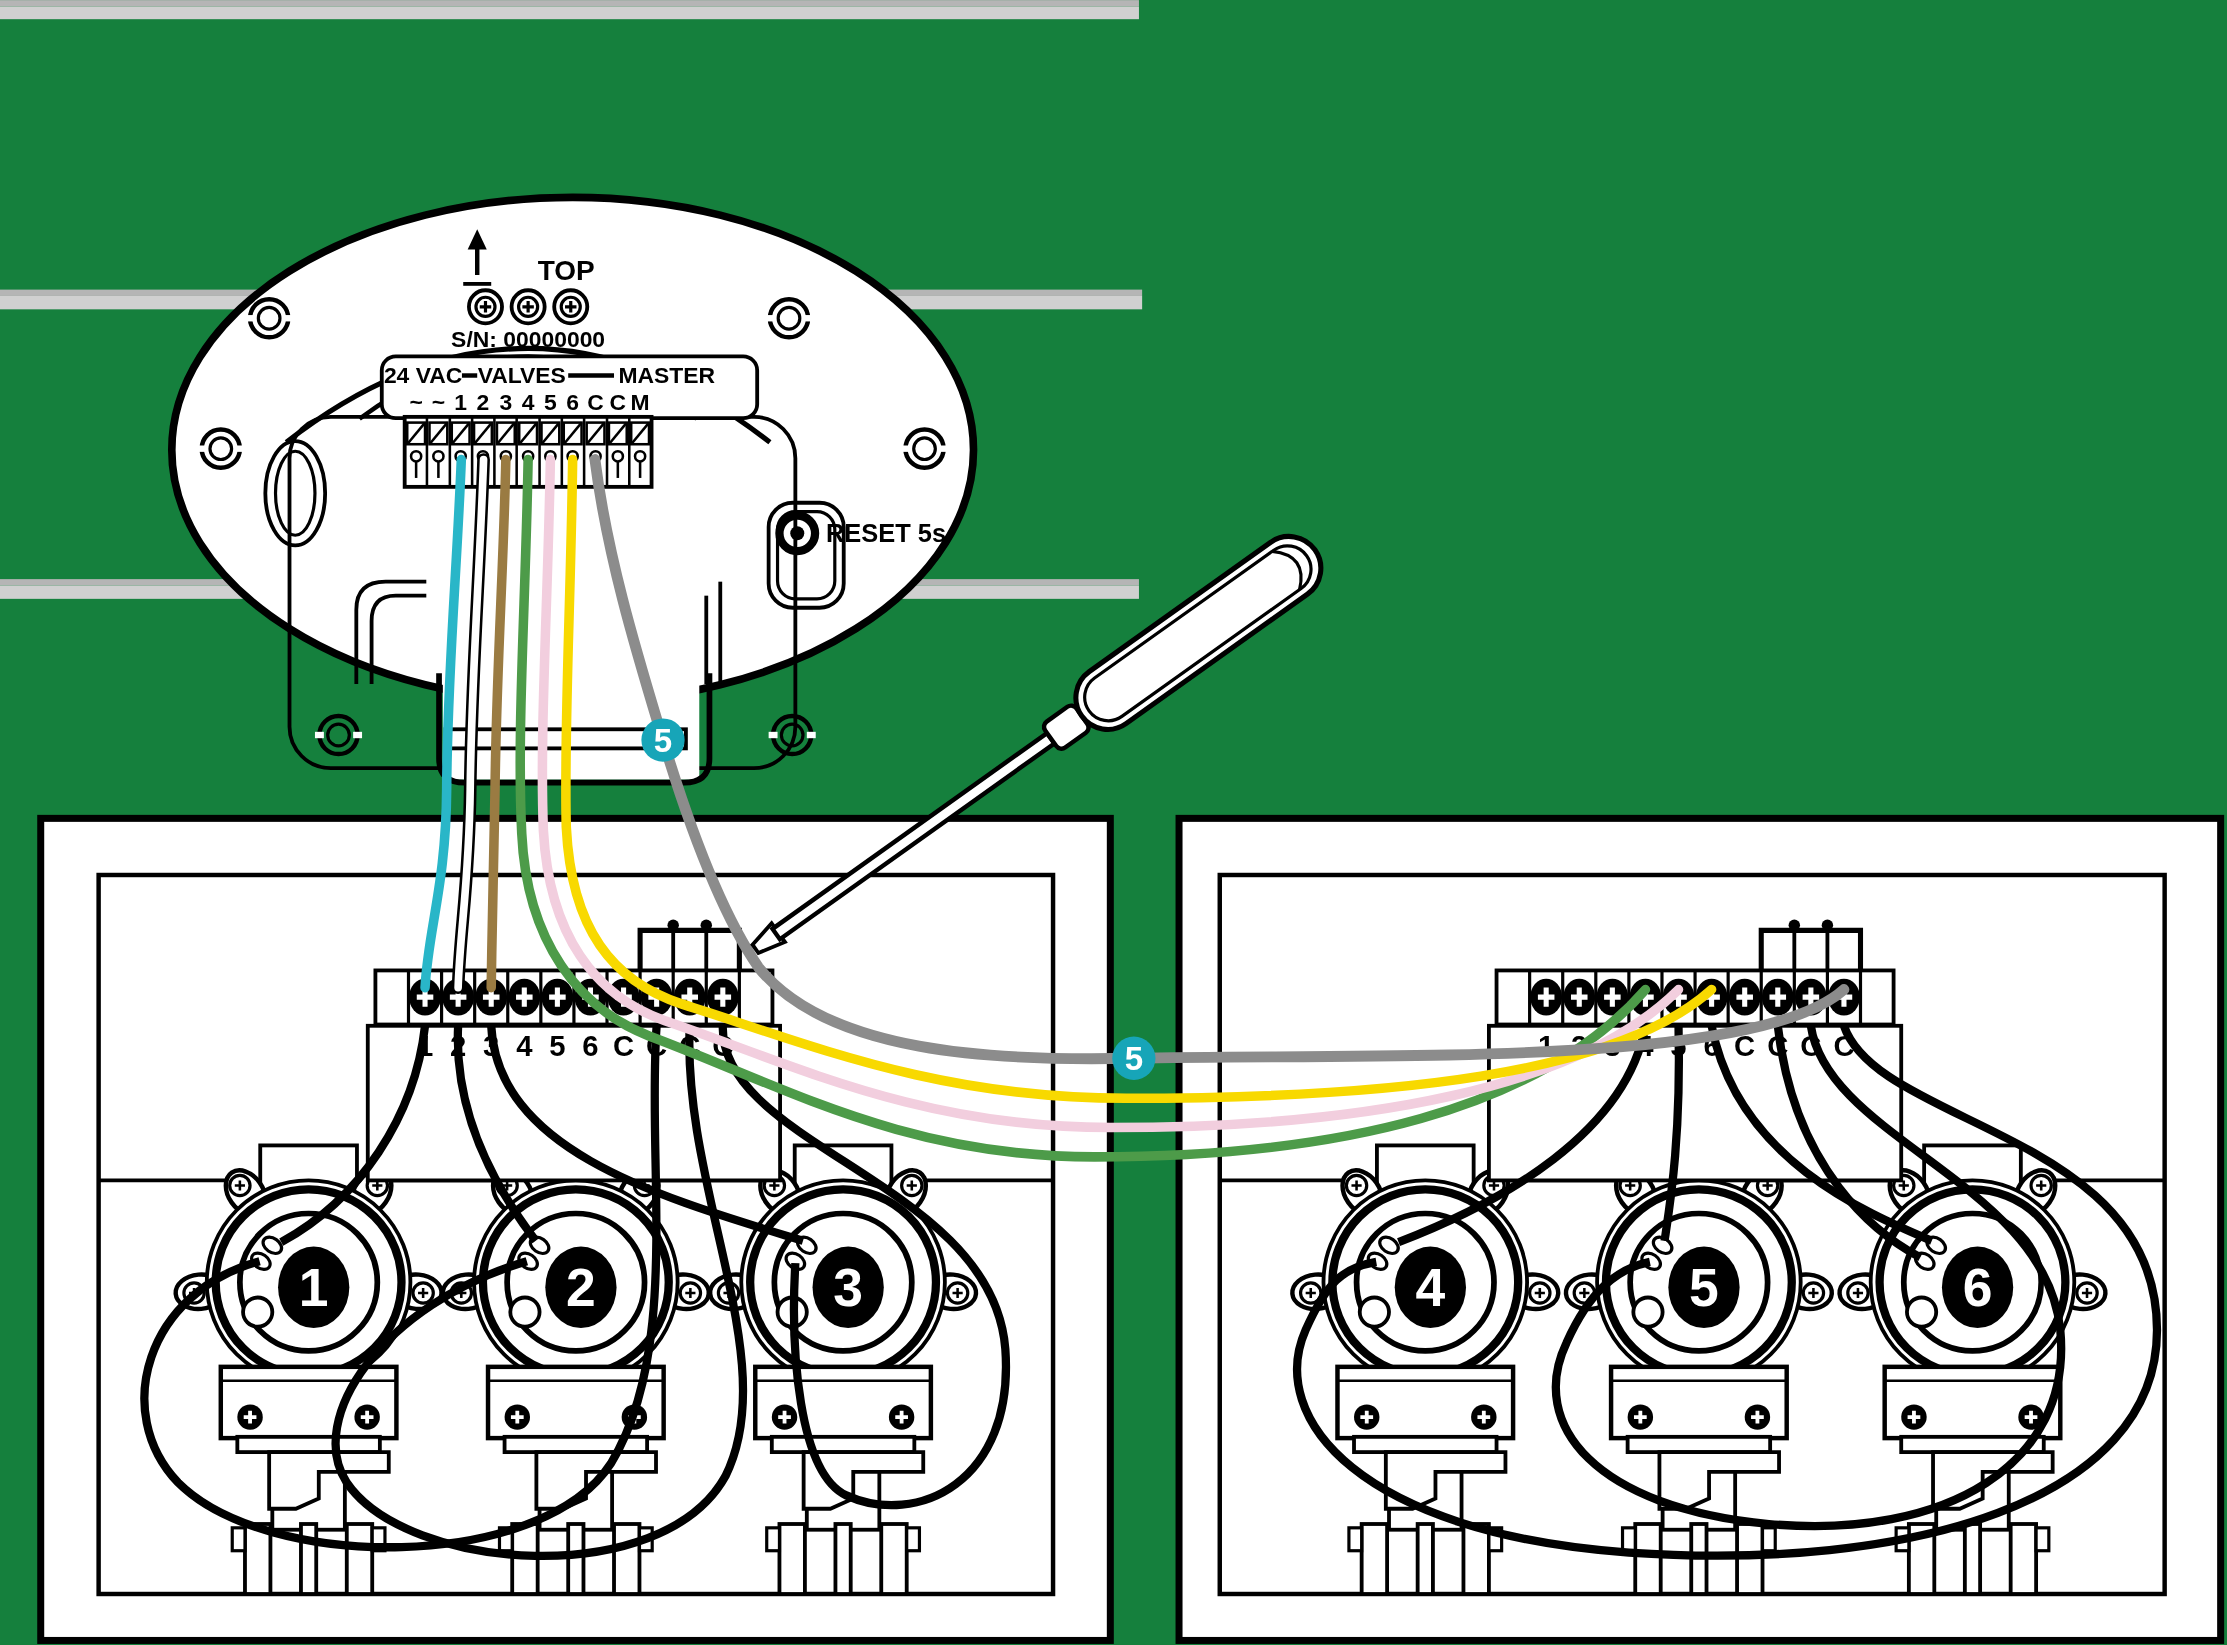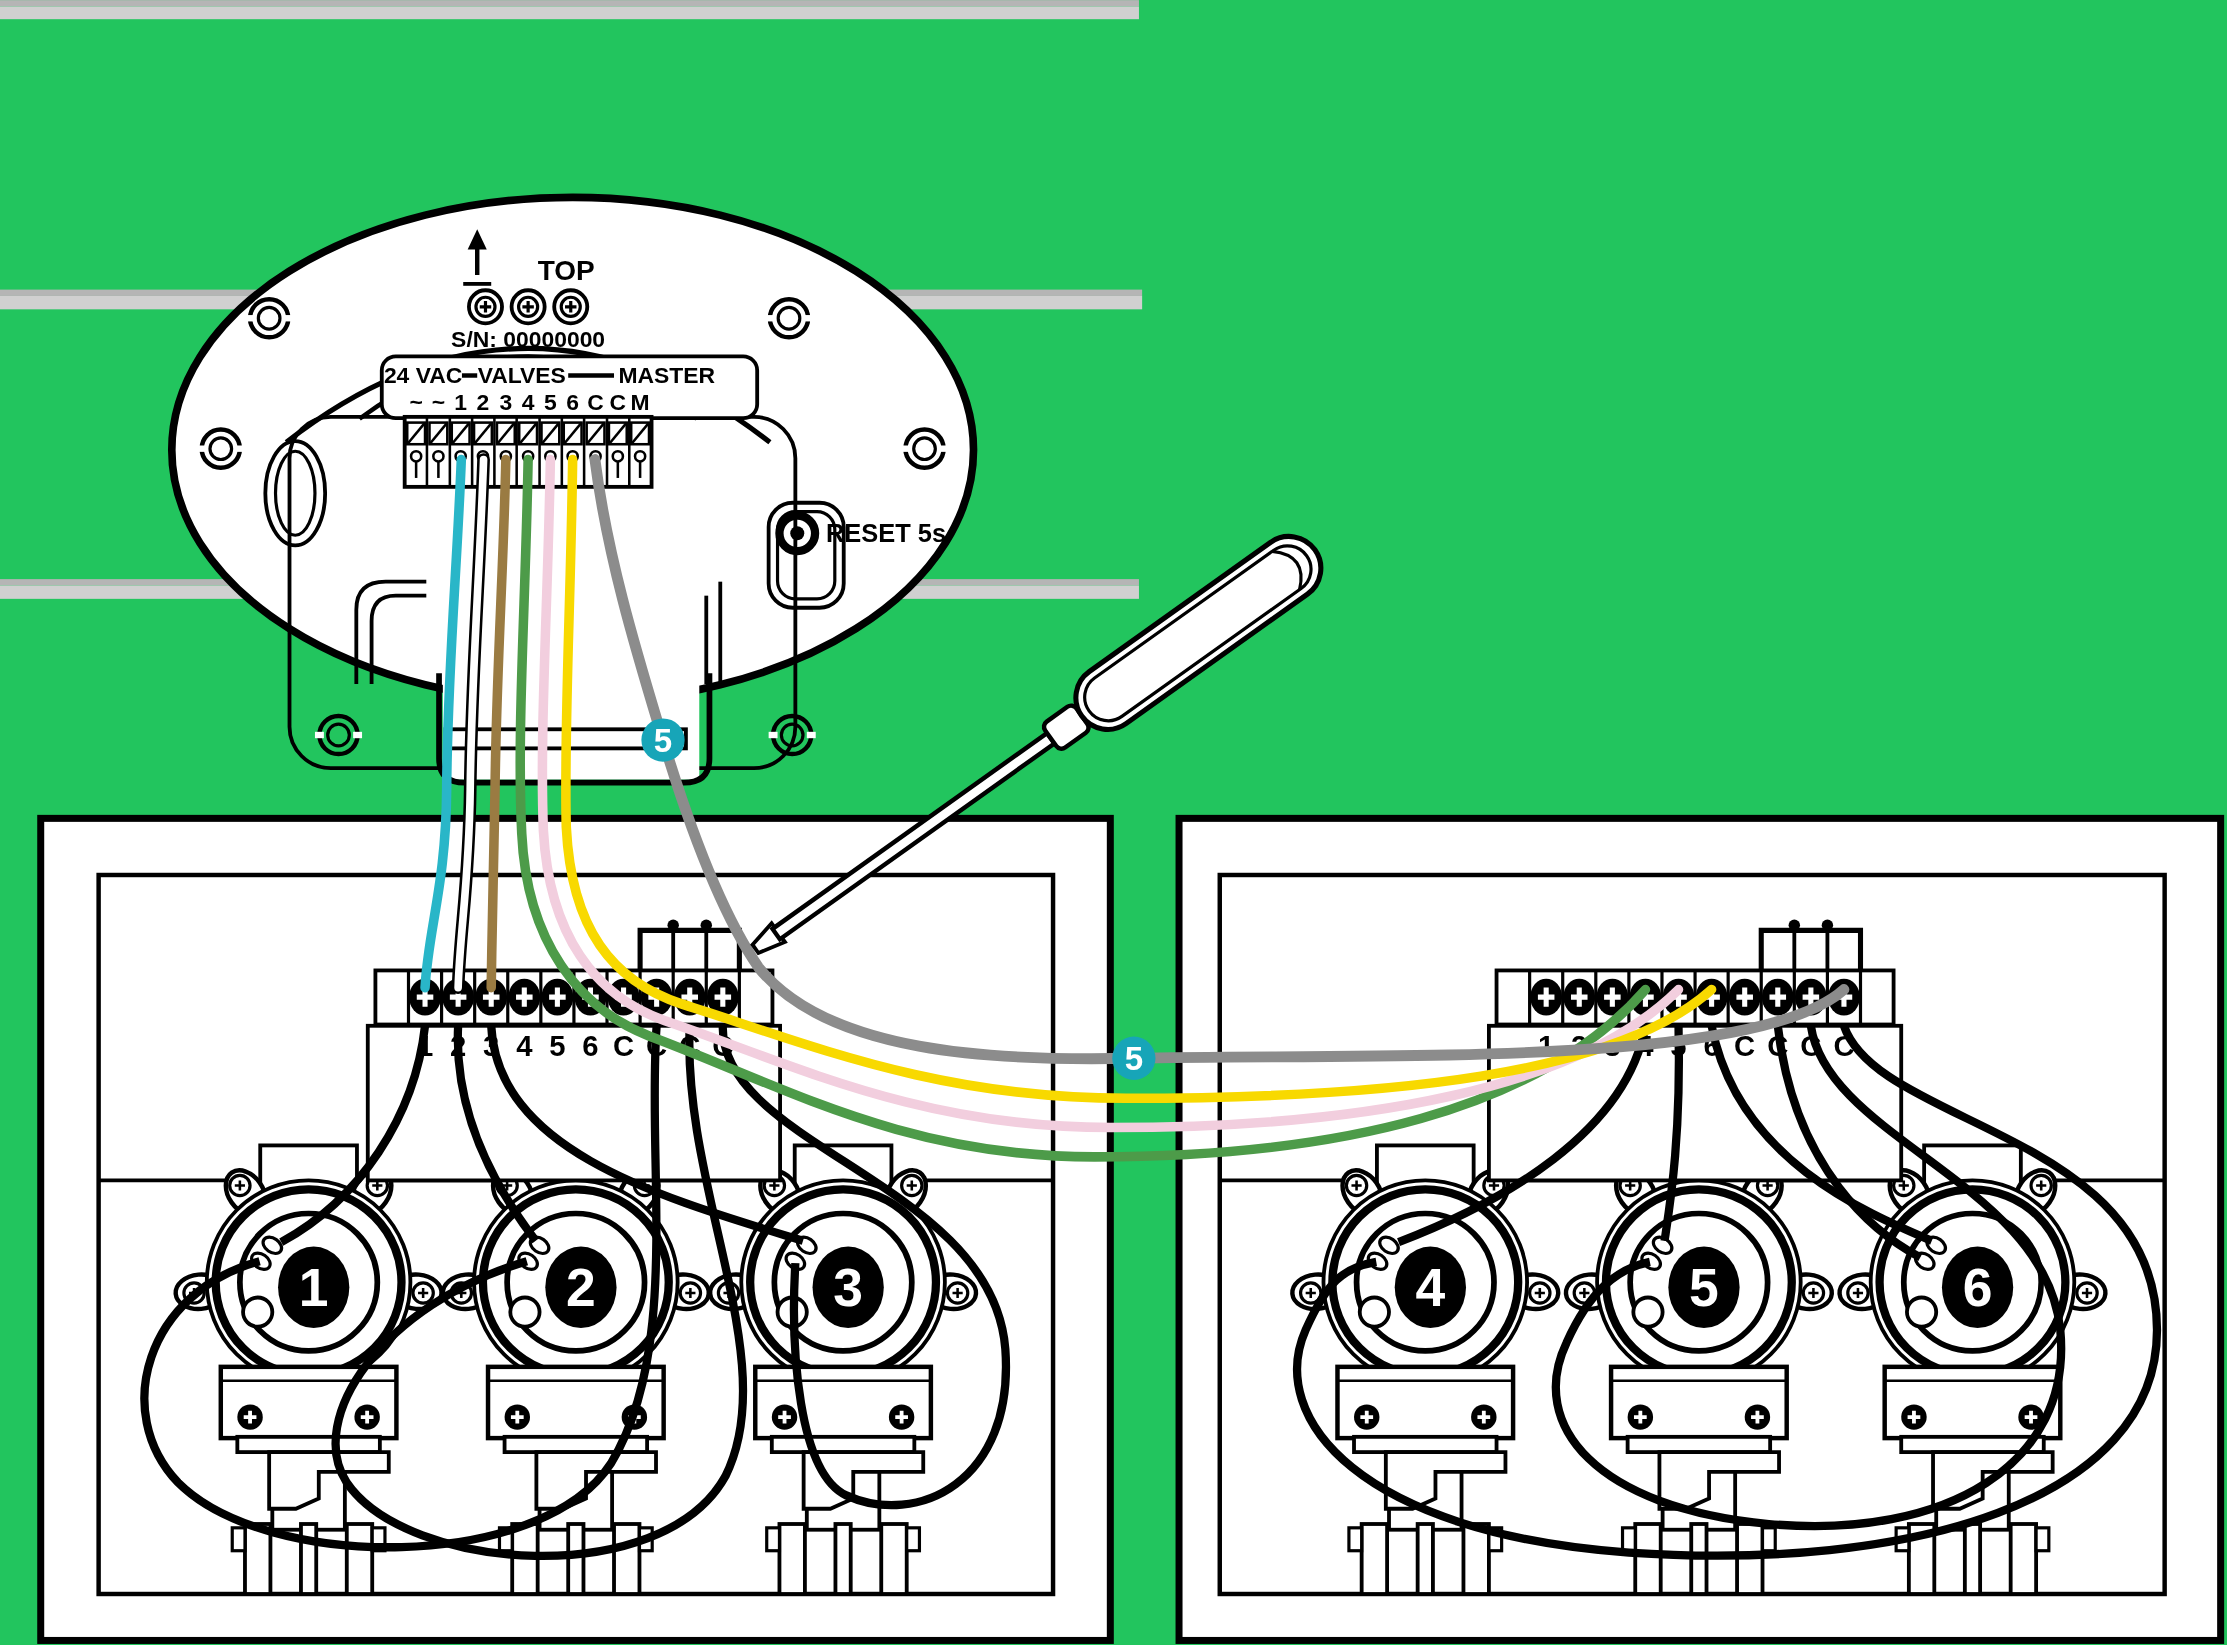--- a/index.html
+++ b/index.html
@@ -1,16 +1,16 @@
 <!DOCTYPE html>
 <html style="font-size:10.2px"><head>
 <meta charset="utf-8">
 <style>
   html,body{margin:0;padding:0;background:#fff;}
-  .stage{position:relative;width:2227px;height:1645px;background:#22c55e;overflow:hidden;}
+  .stage{position:relative;width:2227px;height:1645px;background:#15803d;overflow:hidden;}
   svg{display:block;}
   text{font-family:"Liberation Sans","DejaVu Sans",sans-serif;font-weight:bold;fill:#000;}
   .k{fill:none;stroke:#000;}
   .w{fill:#fff;stroke:#000;}
   .lblS{font-size:46px;}
   .lblC{font-size:36px;}
   .hdr{font-size:36px;}
   .sn{font-size:36px;}
   .num{font-size:84px;fill:#fff;}
   .badge-t{font-size:52px;fill:#fff;}

